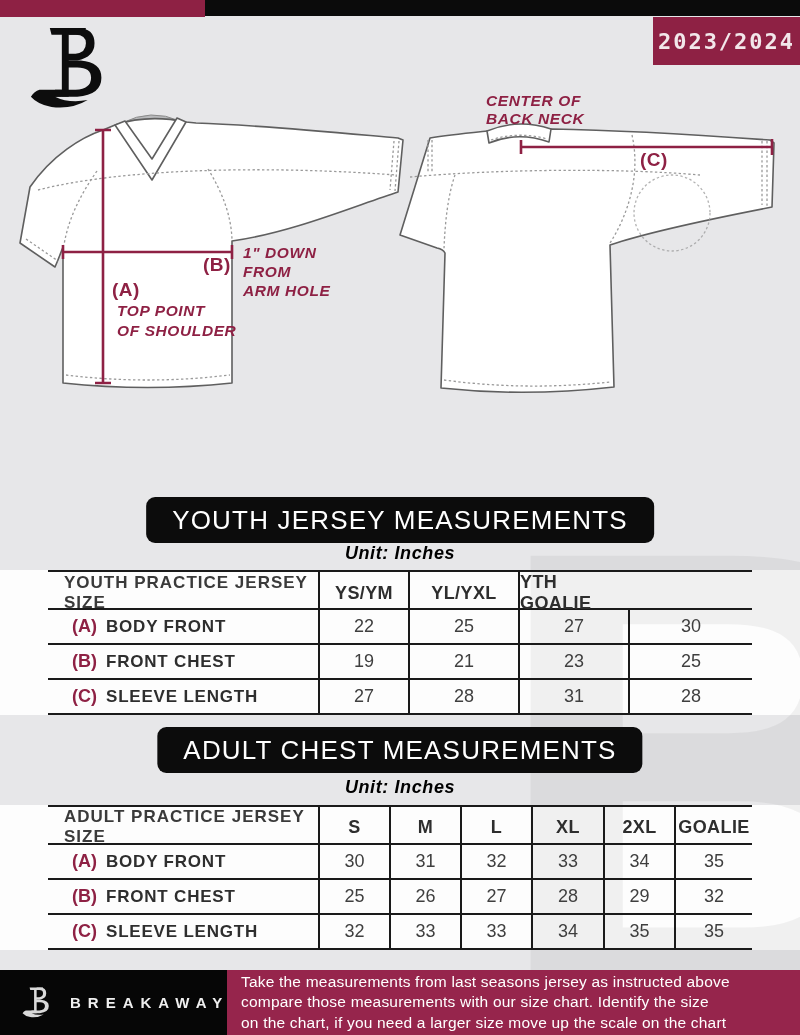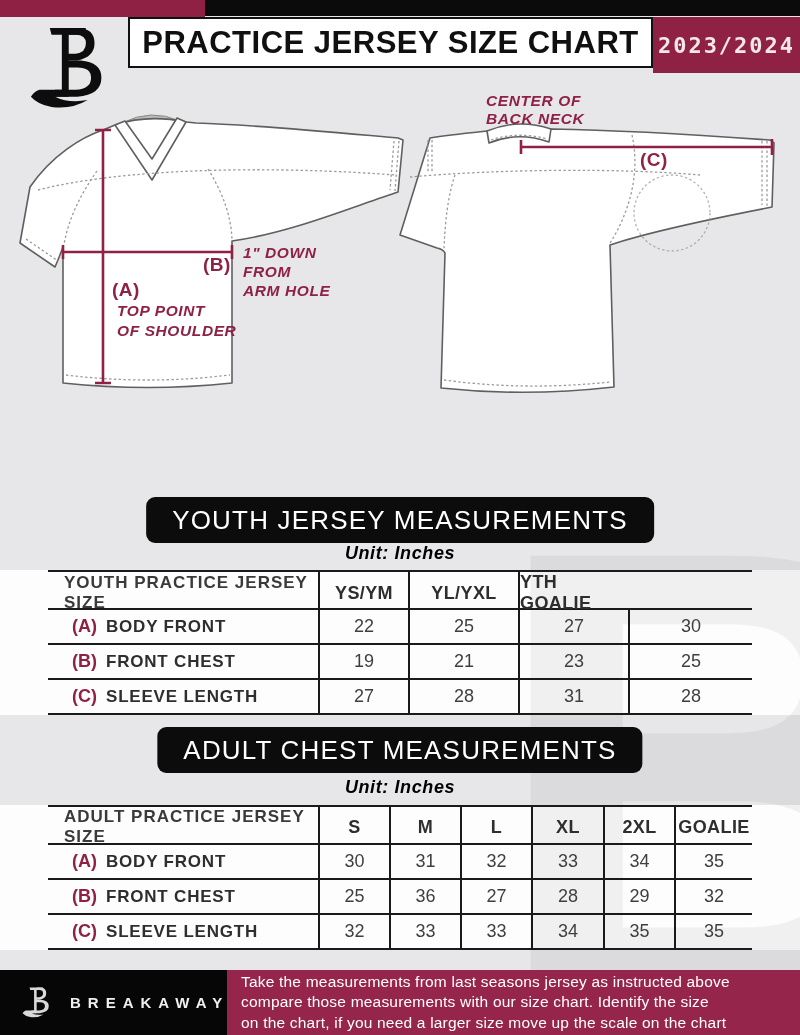--- a/index.html
+++ b/index.html
@@ -15,21 +15,21 @@
   #top-maroon{left:0; top:0; width:205px; height:17px; background:#8E2144;}
   #top-black{left:205px; top:0; width:595px; height:16px; background:#0B0B0B;}
   #title-bar{
     left:128px; top:17px; width:525px; height:51px; box-sizing:border-box;
     background:#ffffff; border:2px solid #111;
     display:flex; align-items:center; justify-content:center;
     font-size:31px; font-weight:800; letter-spacing:.5px; color:#101010;
     white-space:nowrap;
   }
   #year-box{
-    left:653px; top:17px; width:147px; height:56px; background:#8E2144;
+    left:653px; top:17px; width:147px; height:48px; background:#8E2144;
     display:flex; align-items:center; justify-content:center;
     color:#F2E7EA; font-family:"DejaVu Sans Mono", monospace;
     font-size:22px; font-weight:700; letter-spacing:2px;
   }
   #logo-box{left:24px; top:20px; width:86px; height:88px;}
 
   
   #watermark{
     top:455px; right:-150px; font-size:640px; line-height:1; font-weight:800;
     color:#1a1a1a; opacity:0.05; z-index:1; pointer-events:none; user-select:none;
@@ -120,23 +120,20 @@
     <svg viewBox="0 0 100 100" width="86" height="88" aria-hidden="true">
       <g fill="#0d0d0d">
         <path d="M30 8 L72 8 L70 16 L52 16 L52 88 L44 88 L44 16 L32 16 Z"></path>
         <path d="M52 8 L62 8 Q82 8 82 26 Q82 42 62 46 L48 46 L48 38 L60 38 Q72 37 72 26 Q72 16 60 16 L52 16 Z"></path>
         <path d="M48 46 L66 46 Q90 48 90 66 Q90 86 62 88 L34 88 L36 80 L60 80 Q78 79 78 66 Q78 54 62 54 L48 54 Z"></path>
         <path d="M18 80 L44 80 L44 88 L36 88 Q52 96 74 92 Q56 103 32 100 Q16 97 8 88 Q12 82 18 80 Z"></path>
       </g>
     </svg>
   </div>
 
-  <div class="abs z2" id="title-bar">
-    <span>PRACTICE JERSEY SIZE CHART</span>
-  </div>
   <div class="abs z2" id="year-box">
     <span>2023/2024</span>
   </div>
 
   <div class="abs" id="watermark">B</div>
 
   <svg class="abs z2" id="jersey-svg" viewBox="0 0 800 320">
 
     <g>
 
@@ -295,21 +292,21 @@
       <div class="t-cell">33</div>
       <div class="t-cell">34</div>
       <div class="t-cell">35</div>
     </div>
     <div class="t-row adult-grid">
       <div class="t-cell">
         <span class="row-key">(B)</span>
         <span class="row-label">FRONT CHEST</span>
       </div>
       <div class="t-cell">25</div>
-      <div class="t-cell">36</div>
+      <div class="t-cell">26</div>
       <div class="t-cell">27</div>
       <div class="t-cell">28</div>
       <div class="t-cell">29</div>
       <div class="t-cell">32</div>
     </div>
     <div class="t-row adult-grid">
       <div class="t-cell">
         <span class="row-key">(C)</span>
         <span class="row-label">SLEEVE LENGTH</span>
       </div>

